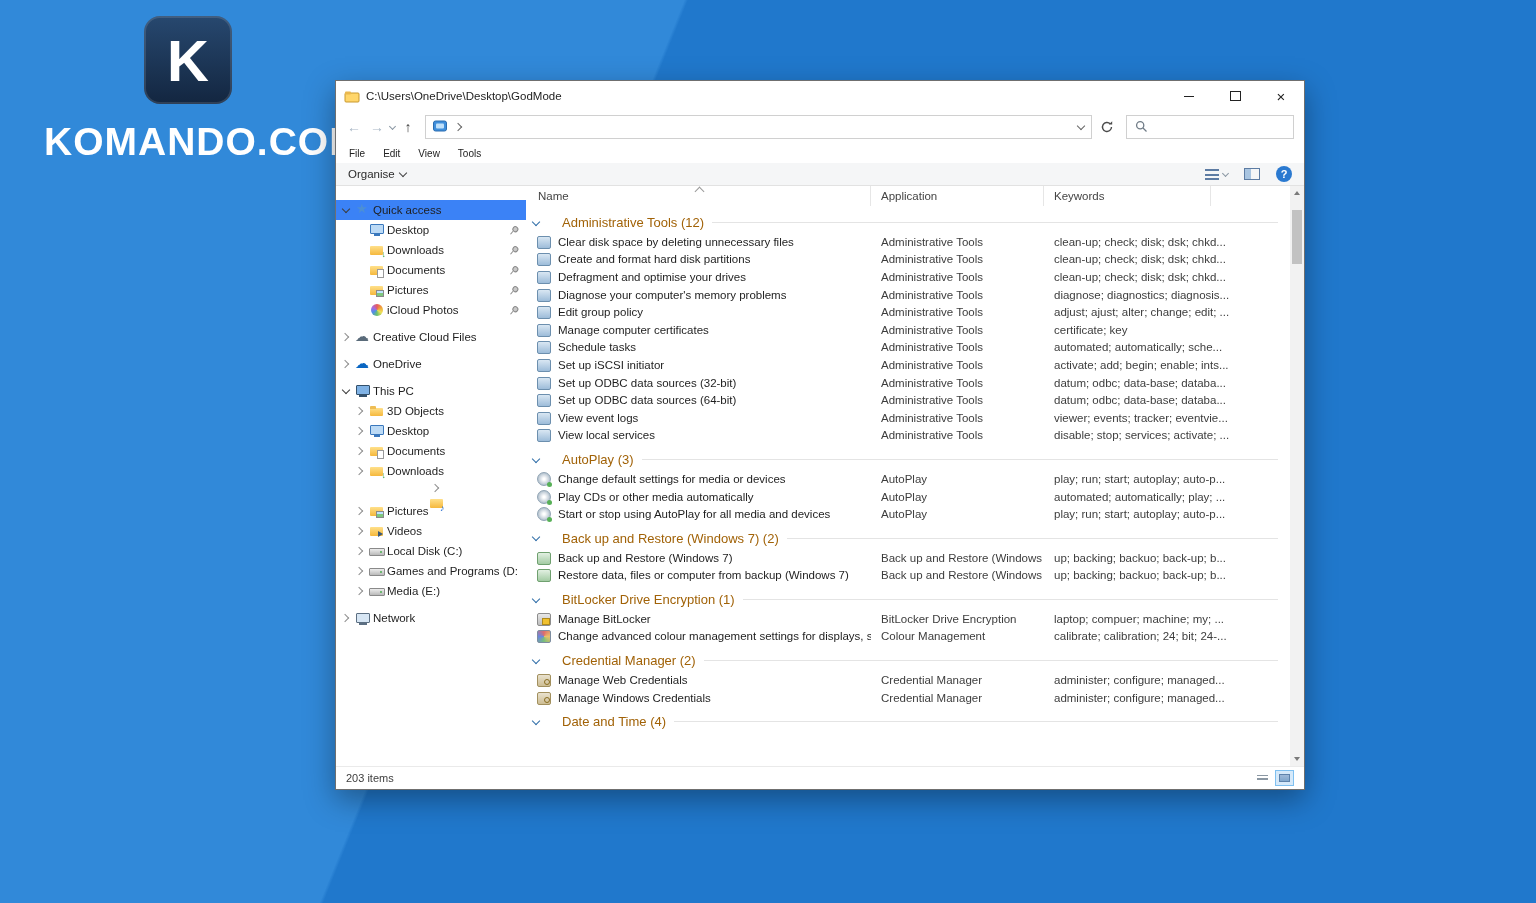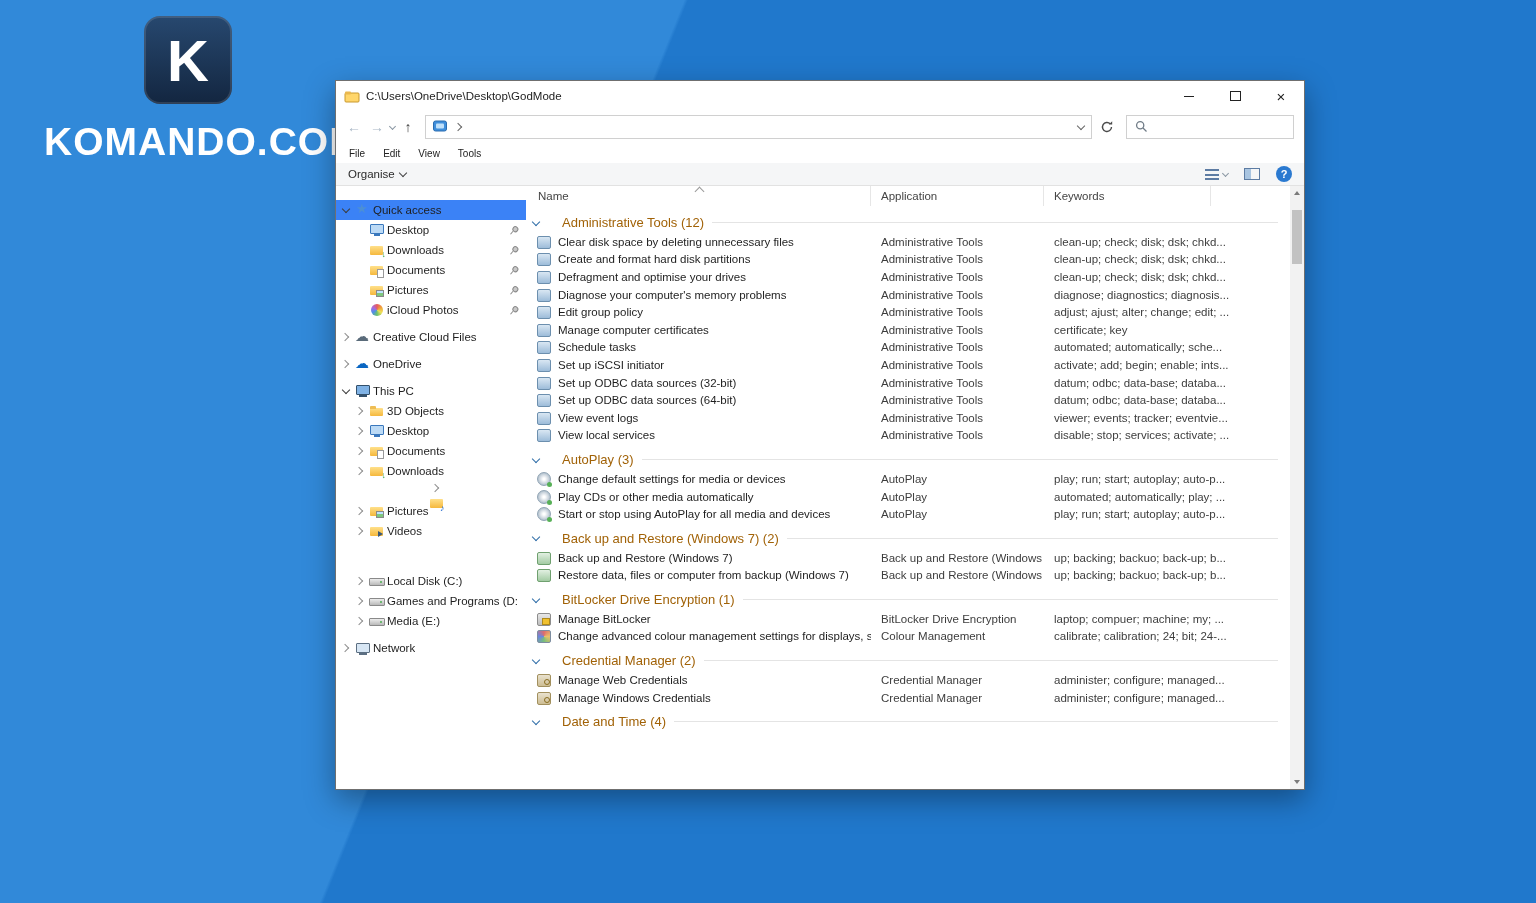--- a/index.html
+++ b/index.html
@@ -314,21 +314,21 @@
           <div class="tree-item" style="padding-left: 17px;">
             <span class="chev collapsed"></span>
             <span class="ti i-pictures"></span>
             <span class="tlabel">Pictures</span>
           </div>
           <div class="tree-item" style="padding-left: 17px;">
             <span class="chev collapsed"></span>
             <span class="ti i-videos"></span>
             <span class="tlabel">Videos</span>
           </div>
-          <div class="tree-item" style="padding-left: 17px; margin-top: 30px;">
+          <div class="tree-item" style="padding-left: 17px;">
             <span class="chev collapsed"></span>
             <span class="ti i-drive"></span>
             <span class="tlabel">Local Disk (C:)</span>
           </div>
           <div class="tree-item" style="padding-left: 17px;">
             <span class="chev collapsed"></span>
             <span class="ti i-drive"></span>
             <span class="tlabel">Games and Programs (D:)</span>
           </div>
           <div class="tree-item" style="padding-left: 17px;">
@@ -556,15 +556,22 @@
             </div>
           </div>
       </div>
       <div class="vscroll">
         <div class="sb-arrow up"></div>
         <div class="sb-thumb"></div>
         <div class="sb-arrow down"></div>
       </div>
     </div>
 
+    <div class="statusbar">
+      <span>203 items</span>
+      <div class="sb-views">
+        <span class="sv details"></span>
+        <span class="sv active"></span>
+      </div>
+    </div>
 
   </div>
 </div>
 
 </body></html>

